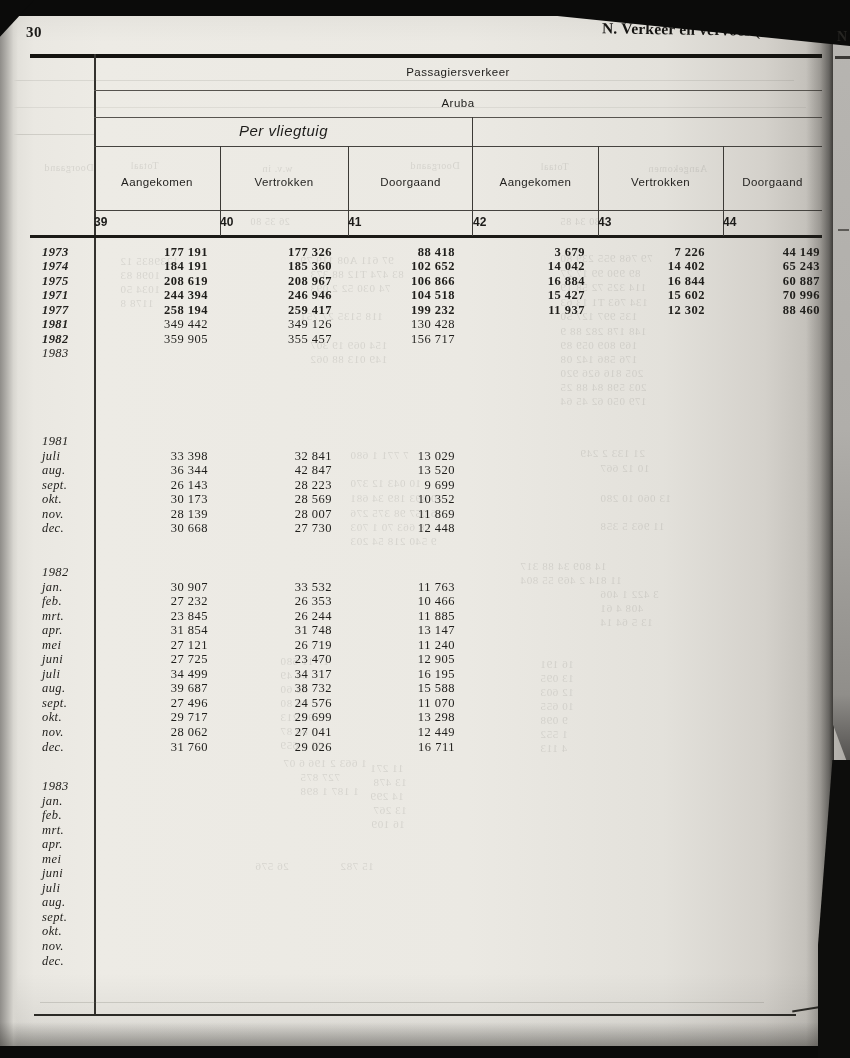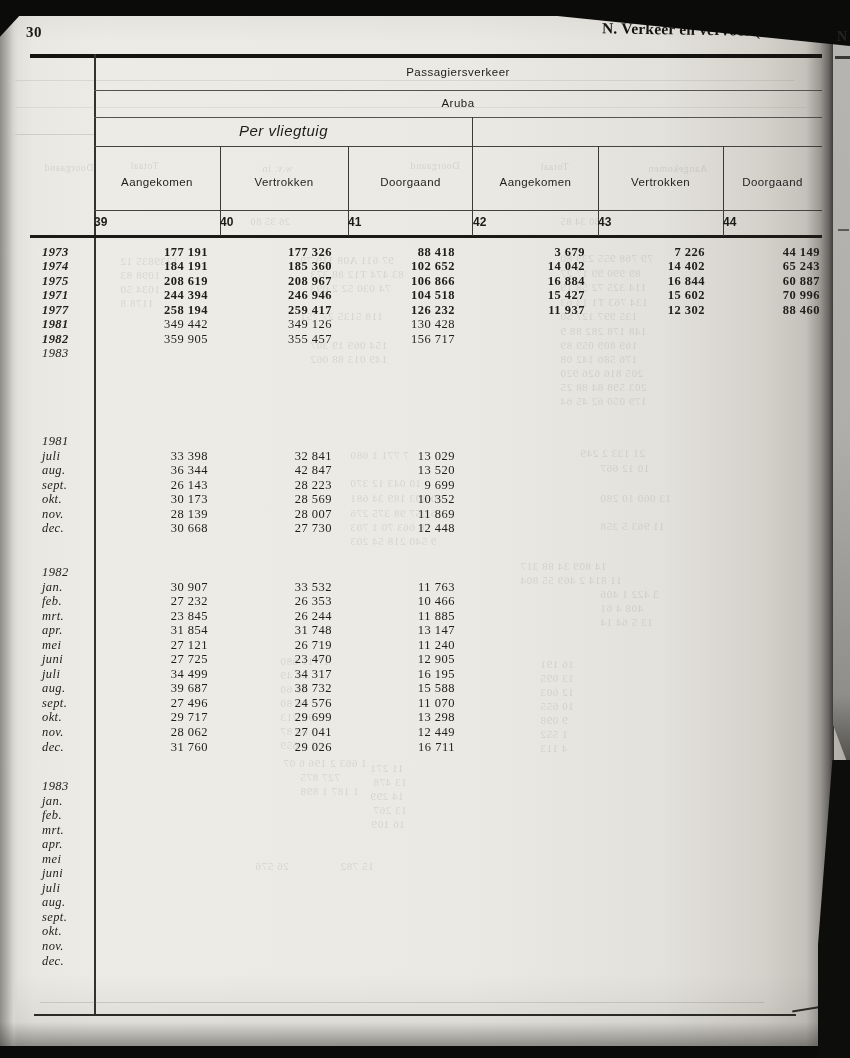--- a/index.html
+++ b/index.html
@@ -236,21 +236,21 @@
               <div class="val w1">246 946</div>
               <div class="val w2">104 518</div>
               <div class="val w3">15 427</div>
               <div class="val w4">15 602</div>
               <div class="val w5">70 996</div>
             </div>
             <div class="row">
               <div class="stub">1977</div>
               <div class="val w0">258 194</div>
               <div class="val w1">259 417</div>
-              <div class="val w2">126 232</div>
+              <div class="val w2">199 232</div>
               <div class="val w3">11 937</div>
               <div class="val w4">12 302</div>
               <div class="val w5">88 460</div>
             </div>
             <div class="row">
               <div class="stub">1981</div>
               <div class="val w0">349 442</div>
               <div class="val w1">349 126</div>
               <div class="val w2">130 428</div>
               <div class="val w3"></div>

